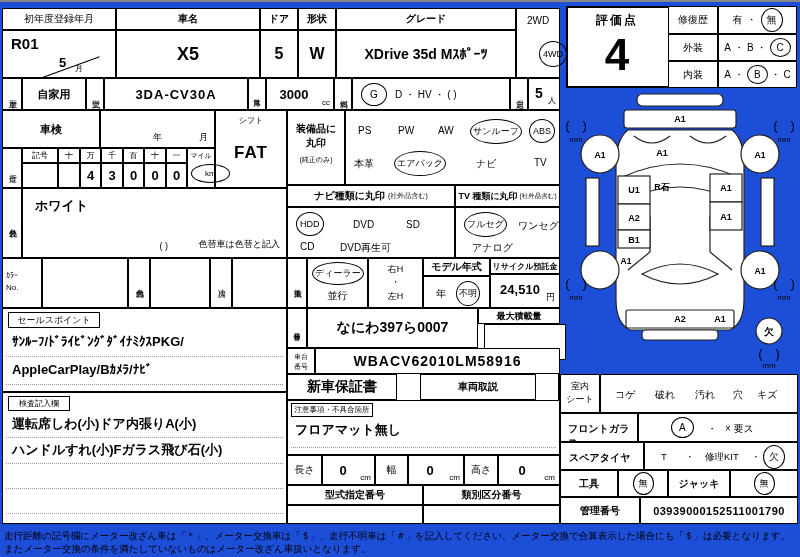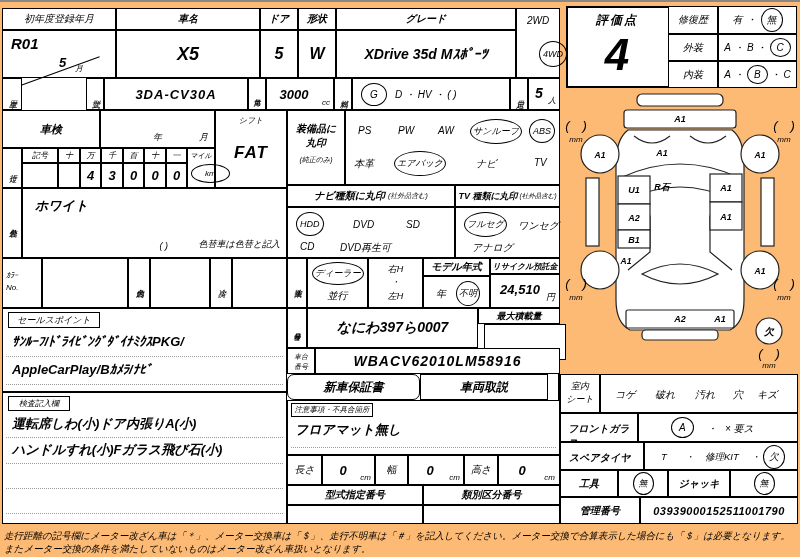--- a/index.html
+++ b/index.html
@@ -1,18 +1,18 @@
 <!DOCTYPE html>
 <html><head>
 <meta charset="utf-8">
 <style>
   html,body{margin:0;padding:0;background:#e8e8e8;}
   *{box-sizing:border-box;}
-  #sheet{position:relative;width:800px;height:557px;background:#fdba74;
-         font-family:"Liberation Sans","DejaVu Sans",sans-serif;color:#000;overflow:hidden;font-style:italic;}
+  #sheet{position:relative;width:800px;height:557px;background:#1d4ed8;
+         font-family:"Liberation Sans","DejaVu Sans",sans-serif;color:#000;overflow:hidden;}
   .c{position:absolute;border:1px solid #000;background:#fff;}
   .b2{border-width:2px;}
   .t{position:absolute;}
   .cen{display:flex;align-items:center;justify-content:center;text-align:center;}
   .b{font-weight:bold;}
   .vt{writing-mode:vertical-rl;text-orientation:upright;display:flex;align-items:center;justify-content:center;line-height:1;}
   .circ{display:inline-flex;align-items:center;justify-content:center;border:1.5px solid #000;border-radius:50%;}
   .tag{position:absolute;border:1px solid #000;background:#fff;display:flex;align-items:center;justify-content:center;}
   .dot{position:absolute;border-bottom:1px dotted #9a9a9a;height:0;}
   .hdr{display:flex;align-items:center;justify-content:center;font-size:10px;}
@@ -53,20 +53,21 @@
     <div class="t" style="left:12px;top:56px;width:90px;border-top:1.2px solid #000;transform:rotate(-20deg);transform-origin:left center;"></div>
     <span class="t b" style="left:56px;top:24px;font-size:13px;">5</span>
     <span class="t" style="left:72px;top:32px;font-size:8px;">月</span>
   </div>
   <div class="c cen b" style="left:116px;top:30px;width:144px;height:48px;font-size:18px;">X5</div>
   <div class="c cen b" style="left:260px;top:30px;width:38px;height:48px;font-size:16px;">5</div>
   <div class="c cen b" style="left:298px;top:30px;width:38px;height:48px;font-size:16px;">W</div>
   <div class="c cen b" style="left:336px;top:30px;width:180px;height:48px;font-size:14px;">XDrive 35d Mｽﾎﾟｰﾂ</div>
 
   <div class="c vt" style="left:2px;top:78px;width:20px;height:32px;font-size:8px;">車歴</div>
+  <div class="c cen b" style="left:22px;top:78px;width:64px;height:32px;font-size:11px;">自家用</div>
   <div class="c vt" style="left:86px;top:78px;width:18px;height:32px;font-size:8px;">型式</div>
   <div class="c cen b" style="left:104px;top:78px;width:144px;height:32px;font-size:13px;letter-spacing:1px;">3DA-CV30A</div>
   <div class="c vt" style="left:248px;top:78px;width:18px;height:32px;font-size:7px;">排気量</div>
   <div class="c" style="left:266px;top:78px;width:68px;height:32px;">
     <div class="t cen b" style="left:0;top:0;width:54px;height:30px;font-size:13px;">3000</div>
     <span class="t" style="right:3px;bottom:2px;font-size:8px;">cc</span>
   </div>
   <div class="c vt" style="left:334px;top:78px;width:18px;height:32px;font-size:8px;">燃料</div>
   <div class="c" style="left:352px;top:78px;width:158px;height:32px;">
     <span class="t circ" style="left:8px;top:4px;font-size:10px;padding:5px 8px;">G</span>
@@ -206,22 +207,22 @@
   <div class="c" style="left:484px;top:324px;width:82px;height:36px;">
     <span class="t" style="right:5px;bottom:3px;font-size:8px;">kg</span>
   </div>
 
   <div class="c" style="left:287px;top:348px;width:28px;height:26px;font-size:7px;">
     <div class="t cen" style="left:0;top:3px;width:26px;height:9px;">車台</div>
     <div class="t cen" style="left:0;top:13px;width:26px;height:9px;">番号</div>
   </div>
   <div class="c cen b" style="left:315px;top:348px;width:245px;height:26px;font-size:14px;letter-spacing:1px;">WBACV62010LM58916</div>
 
-  <div class="c cen b" style="left:287px;top:374px;width:133px;height:26px;font-size:12px;border-radius:7px;">新車保証書</div>
-  <div class="c cen b" style="left:420px;top:374px;width:128px;height:26px;font-size:12px;">車両取説</div>
+  <div class="c cen b" style="left:287px;top:374px;width:110px;height:26px;font-size:14px;">新車保証書</div>
+  <div class="c cen b" style="left:420px;top:374px;width:116px;height:26px;font-size:10px;">車両取説</div>
 
   <div class="c" style="left:287px;top:400px;width:273px;height:55px;"></div>
   <div class="tag" style="left:291px;top:403px;width:82px;height:14px;font-size:7.5px;">注意事項・不具合箇所</div>
   <span class="t b" style="left:295px;top:421px;font-size:13px;">フロアマット無し</span>
   <div class="dot" style="left:291px;top:447px;width:265px;"></div>
 
   <div class="c cen" style="left:287px;top:455px;width:35px;height:30px;font-size:10px;">長さ</div>
   <div class="c" style="left:322px;top:455px;width:53px;height:30px;">
     <div class="t cen b" style="left:0;top:2px;width:40px;height:24px;font-size:13px;">0</div>
     <span class="t" style="right:3px;bottom:2px;font-size:8px;">cm</span>

